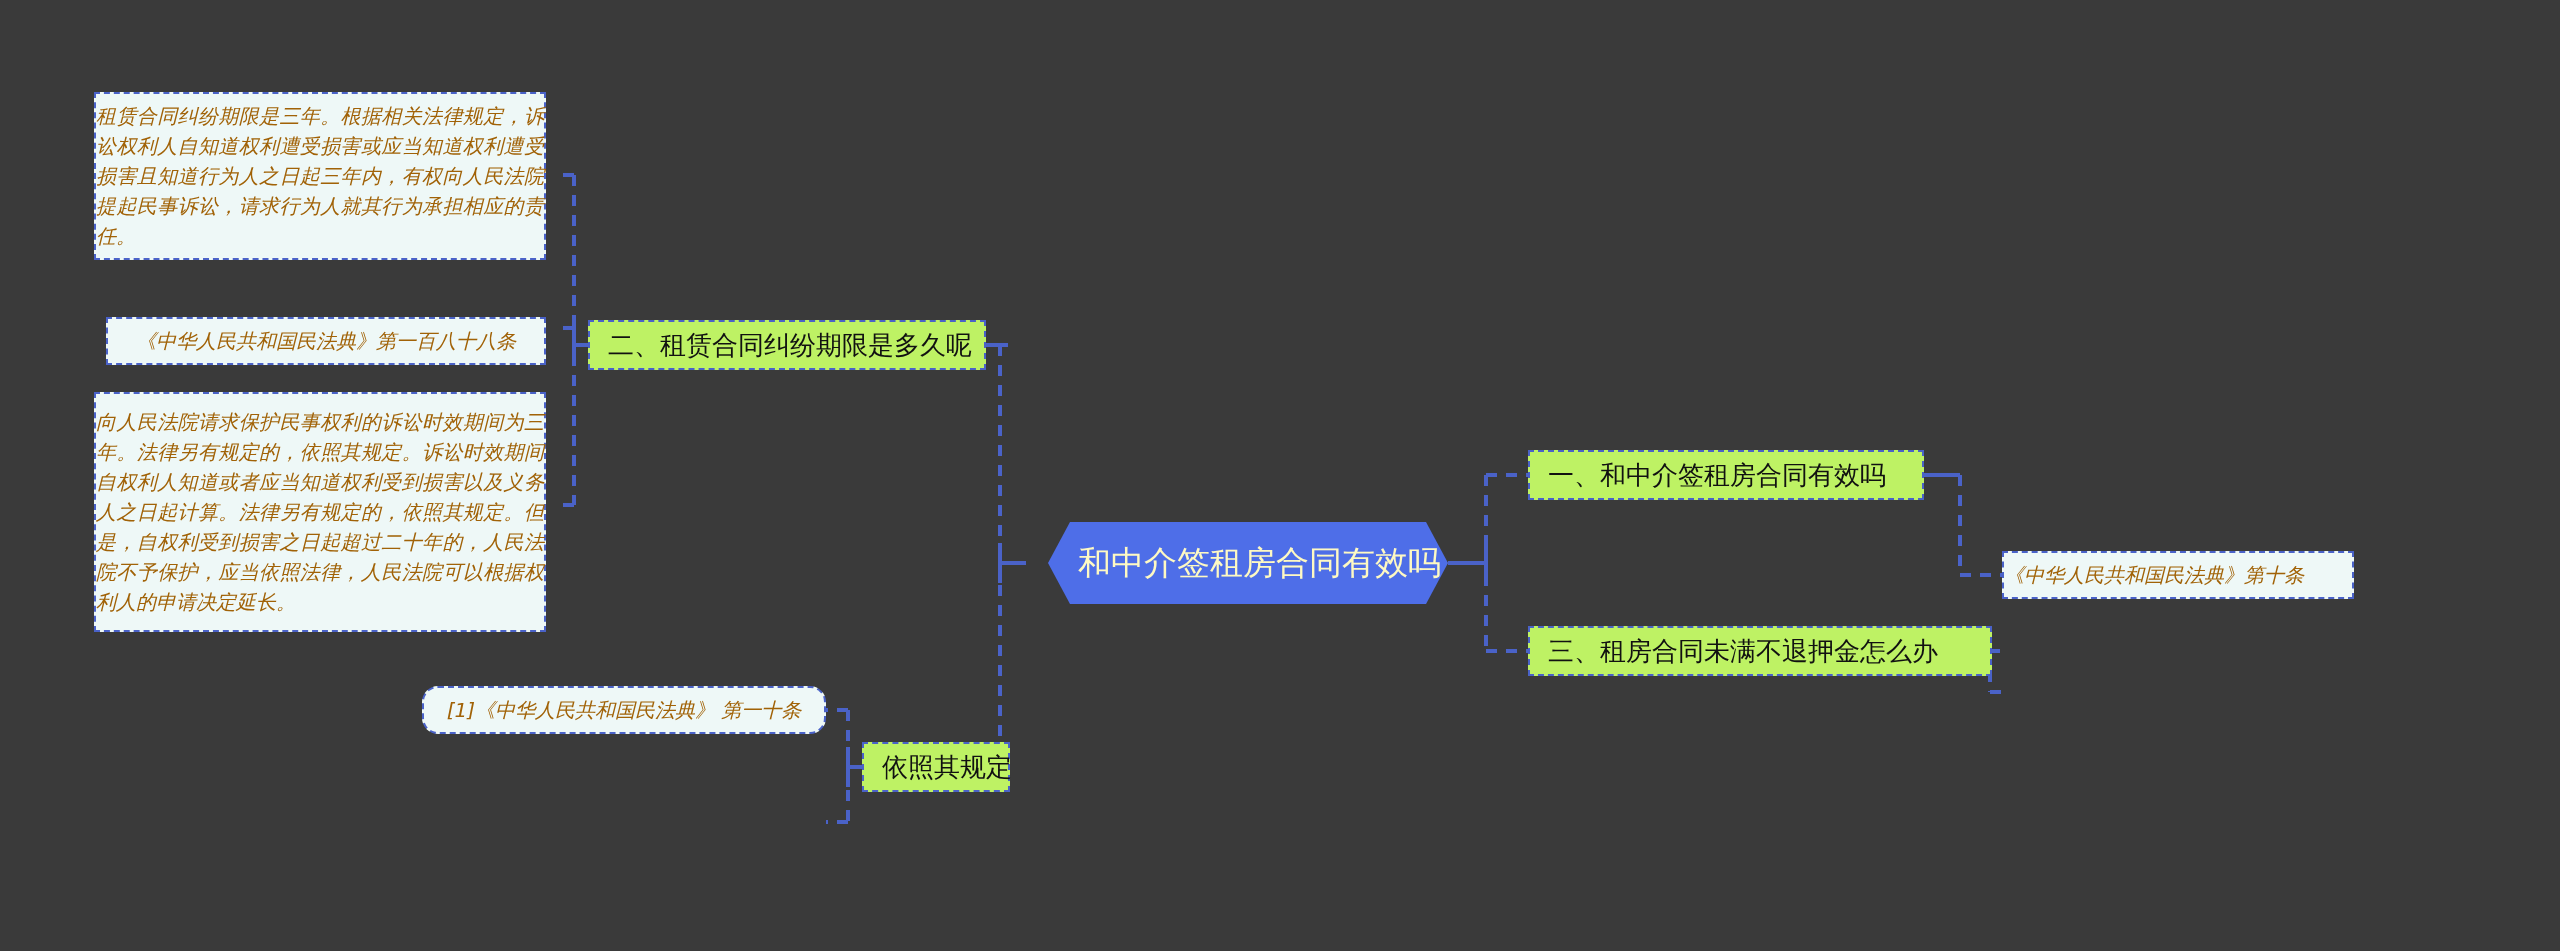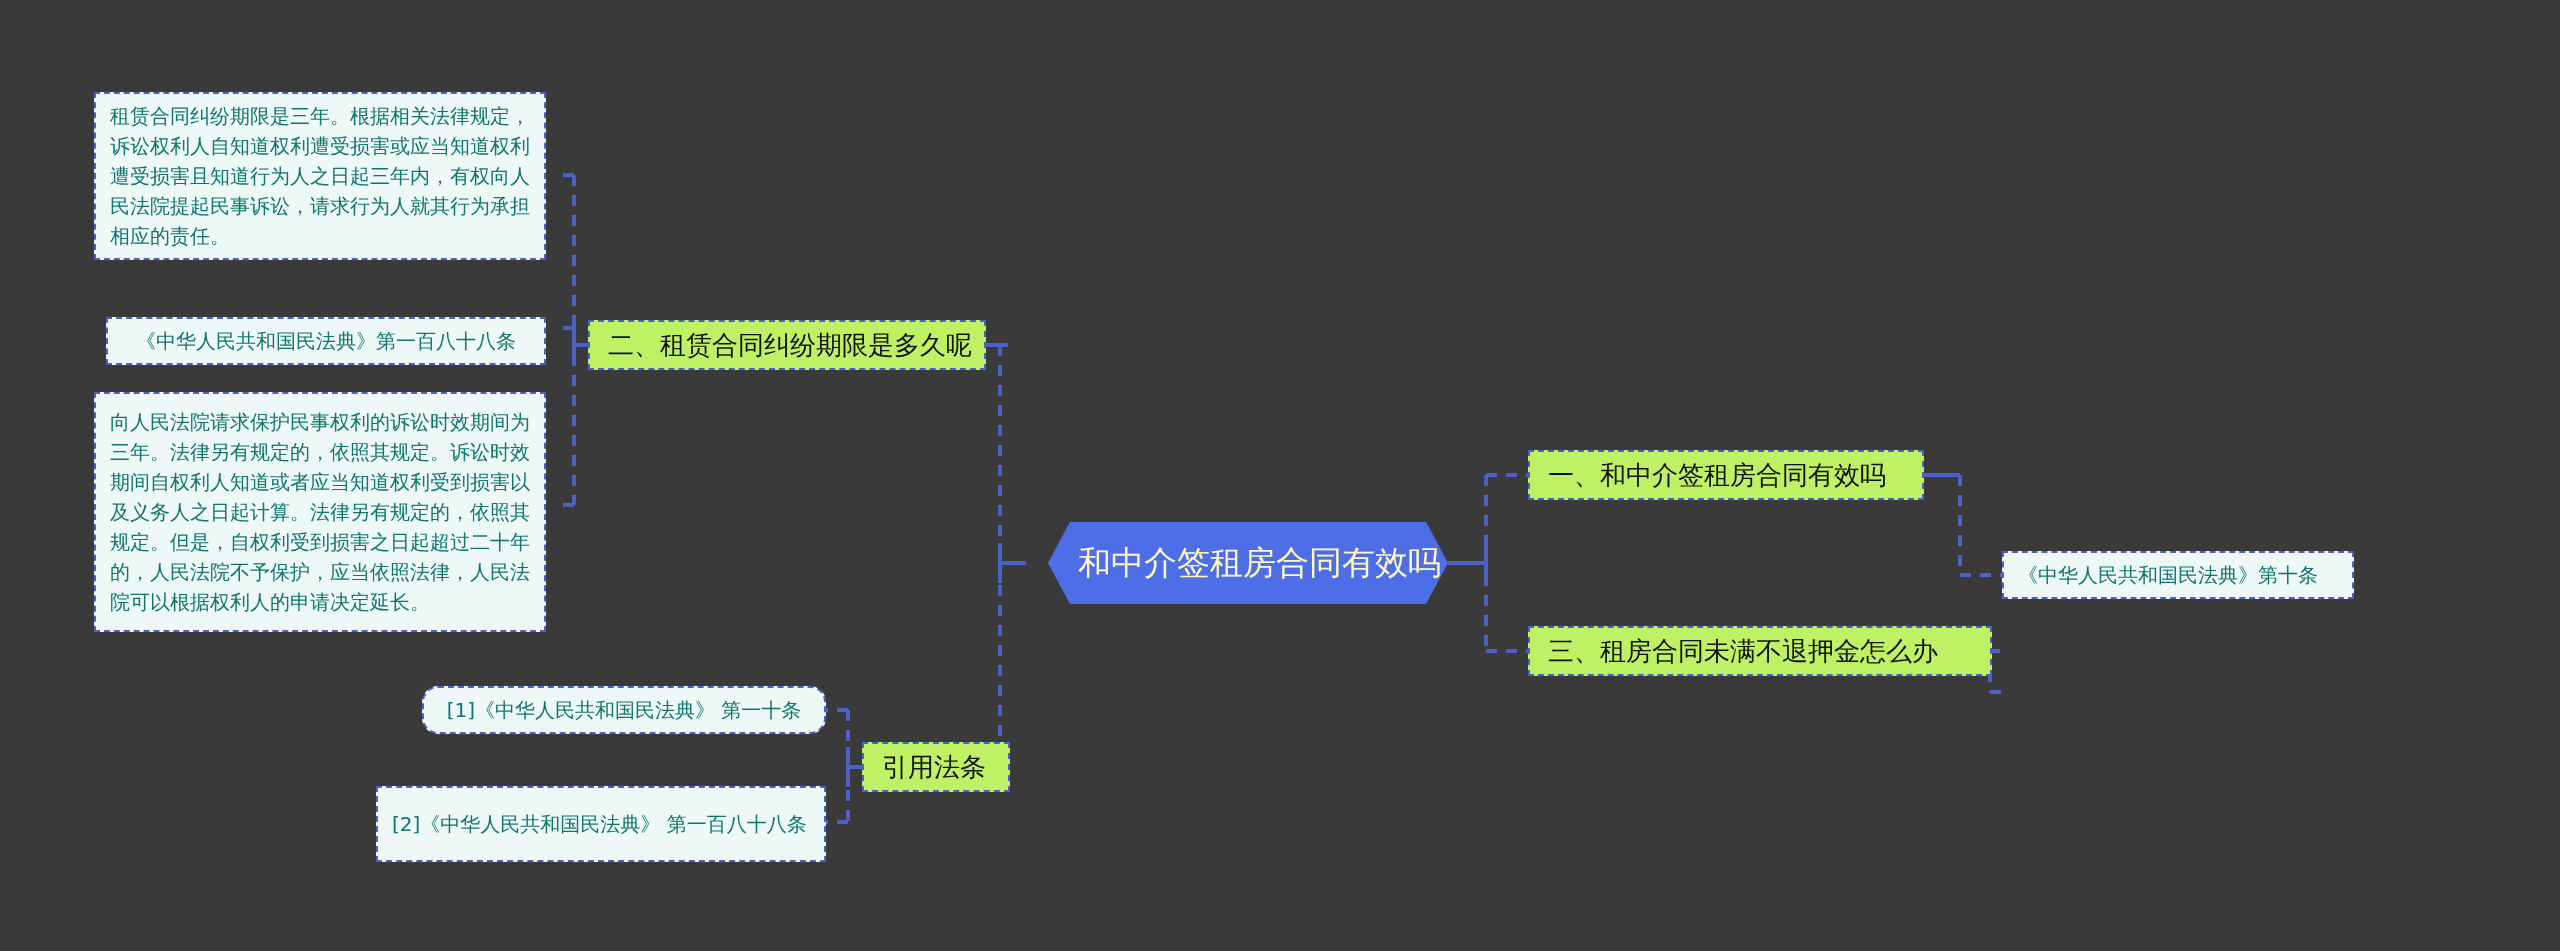--- a/index.html
+++ b/index.html
@@ -66,27 +66,28 @@
     font-size: 26px;
     line-height: 1.25;
     padding: 15px 18px;
     border: 2px dashed #4a62c8;
     white-space: nowrap;
   }
 
   
   .node-leaf {
     background: #eef8f7;
-    color: #0f766e;
+    color: #a16207;
     font-size: 20px;
     line-height: 1.5;
-    padding: 10px 14px;
+    padding: 10px 0;
     border: 2px dashed #4a62c8;
     text-align: justify;
     text-justify: inter-ideograph;
+    font-style: italic;
   }
   .node-leaf.nowrap {
     white-space: nowrap;
     text-align: left;
   }
   .node-leaf.centered {
     text-align: center;
   }
 </style>
 </head>
@@ -152,36 +153,33 @@
   <div class="node node-leaf nowrap" style="left:2002px; top:551px; width:352px; height:48px;">
     <span class="txt">《中华人民共和国民法典》第十条</span>
   </div>
 
 
   <div class="node node-topic" style="left:588px; top:320px; width:398px; height:50px;">
     <span class="txt">二、租赁合同纠纷期限是多久呢</span>
   </div>
 
   <div class="node node-topic" style="left:862px; top:742px; width:148px; height:50px;">
-    <span class="txt">引用法条</span>
+    <span class="txt">依照其规定</span>
   </div>
 
   <div class="node node-leaf" style="left:94px; top:92px; width:452px; height:168px;">
     <span class="txt">租赁合同纠纷期限是三年。根据相关法律规定，诉讼权利人自知道权利遭受损害或应当知道权利遭受损害且知道行为人之日起三年内，有权向人民法院提起民事诉讼，请求行为人就其行为承担相应的责任。</span>
   </div>
 
   <div class="node node-leaf nowrap centered" style="left:106px; top:304px; width:440px; height:48px;margin-top:13px;">
     <span class="txt">《中华人民共和国民法典》第一百八十八条</span>
   </div>
 
   <div class="node node-leaf" style="left:94px; top:392px; width:452px; height:240px;">
     <span class="txt">向人民法院请求保护民事权利的诉讼时效期间为三年。法律另有规定的，依照其规定。诉讼时效期间自权利人知道或者应当知道权利受到损害以及义务人之日起计算。法律另有规定的，依照其规定。但是，自权利受到损害之日起超过二十年的，人民法院不予保护，应当依照法律，人民法院可以根据权利人的申请决定延长。</span>
   </div>
 
   <div class="node node-leaf nowrap centered" style="left:422px; top:686px; width:404px; height:48px;border-radius:16px;">
     <span class="txt">[1]《中华人民共和国民法典》 第一十条</span>
   </div>
 
-  <div class="node node-leaf" style="left:376px; top:786px; width:450px; height:76px;">
-    <span class="txt">[2]《中华人民共和国民法典》 第一百八十八条</span>
-  </div>
 
 </div>
 
 </body></html>

